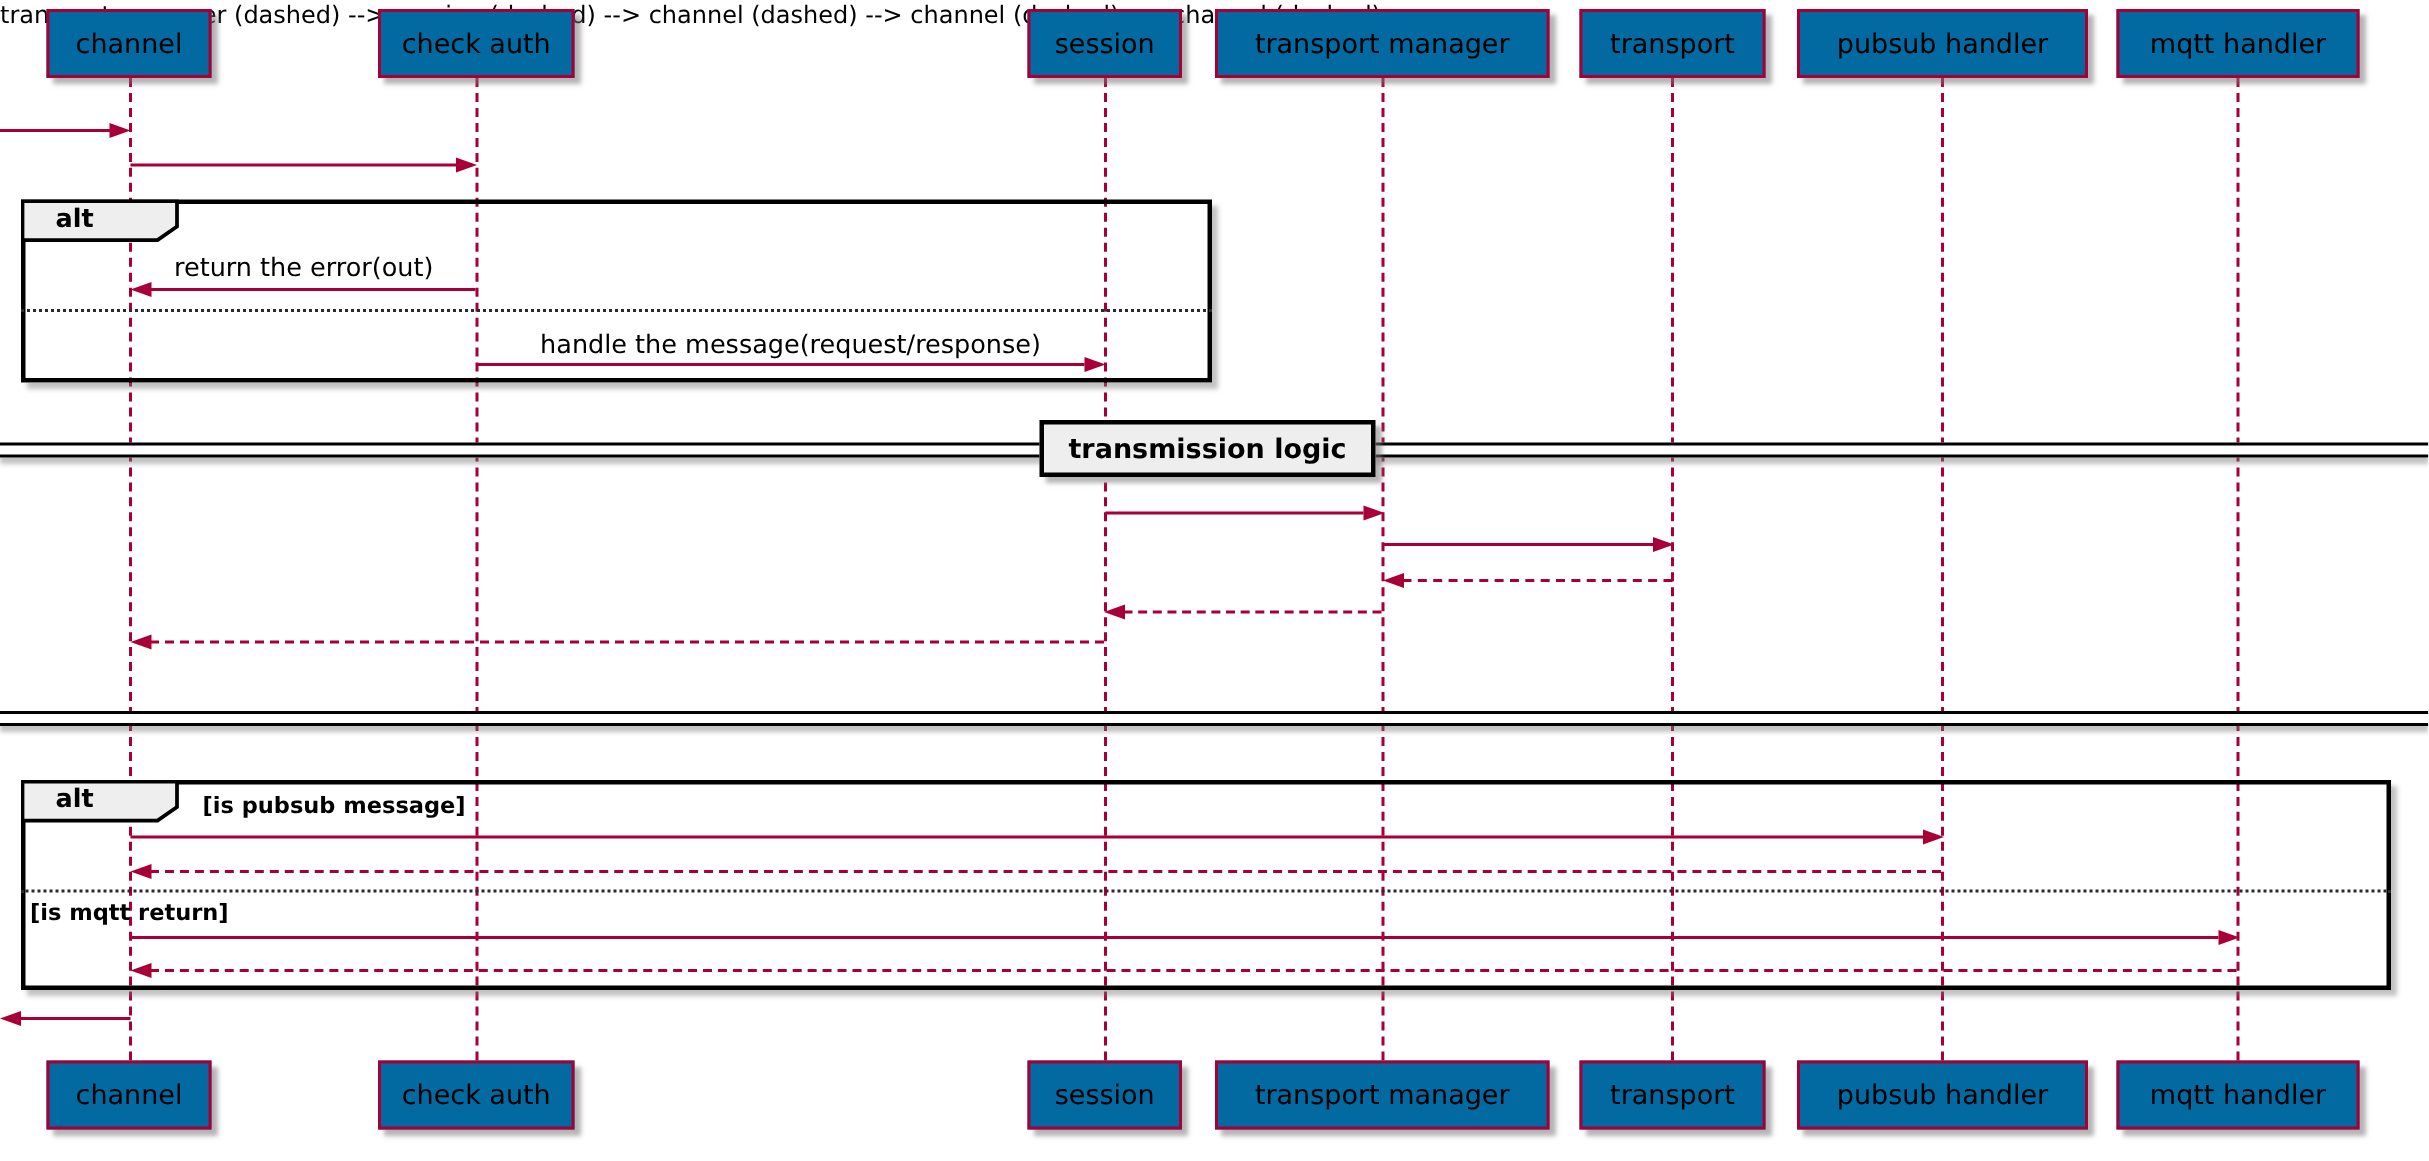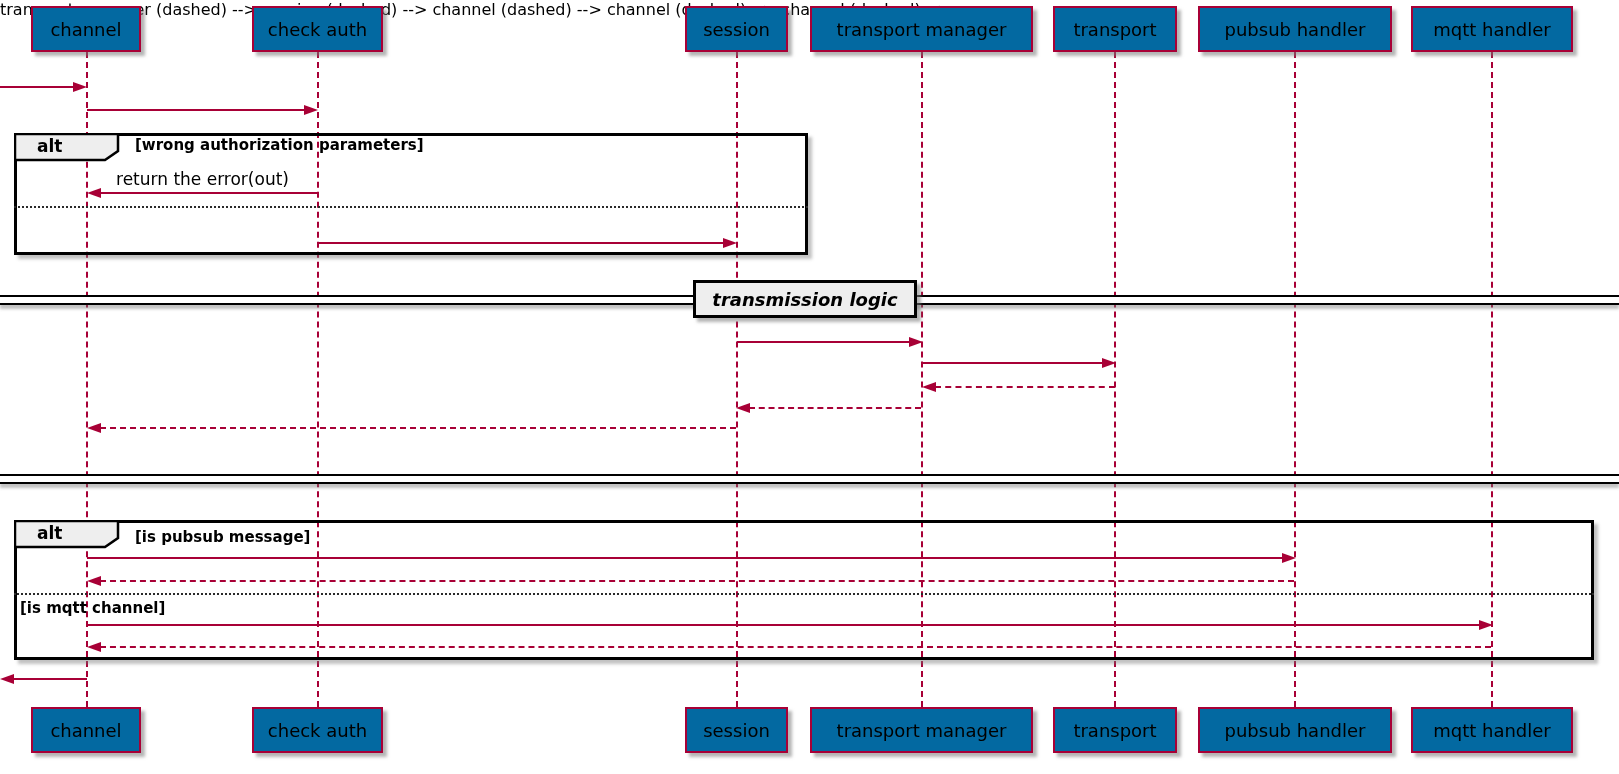--- a/index.html
+++ b/index.html
@@ -57,21 +57,20 @@
   }
   .divider-box{
     position:absolute;
     box-sizing:border-box;
     background:#EEEEEE;
     border:3px solid #000;
     box-shadow:4px 4px 3px rgba(120,120,120,0.55);
     display:flex;align-items:center;justify-content:center;
     font-size:18px;font-weight:bold;
     white-space:nowrap;
-    font-style:italic;
   }
   .mline{position:absolute;height:0;border-top:2px solid #A80036;}
   .mline.dashed{border-top-style:dashed;}
   .mhead{position:absolute;width:0;height:0;}
   .mhead.r{border-left:14px solid #A80036;border-top:5px solid transparent;border-bottom:5px solid transparent;}
   .mhead.l{border-right:14px solid #A80036;border-top:5px solid transparent;border-bottom:5px solid transparent;}
   .mlabel{
     position:absolute;
     font-size:17px;
     text-align:center;
@@ -100,48 +99,48 @@
 
   
   <div class="divider-lines" style="top:474px;"></div>
 
   
   <div class="frame" style="left:14px;top:133px;width:794px;height:122px;"></div>
   <svg class="pentagon" style="left:14px;top:133px;" width="106" height="29">
     <polygon points="1,1 104,1 104,18 91,27 1,27" fill="#EEEEEE" stroke="#000000" stroke-width="2.5"></polygon>
   </svg>
   <div class="kw" style="left:37px;top:136px;">alt</div>
-  <div class="cond" style="left:135px;top:136px;">[wrong authorization parameters]</div>
   <div class="else-sep" style="left:14px;top:206px;width:794px;"></div>
 
   
   <div class="frame" style="left:14px;top:520px;width:1580px;height:140px;"></div>
   <svg class="pentagon" style="left:14px;top:520px;" width="106" height="29">
     <polygon points="1,1 104,1 104,18 91,27 1,27" fill="#EEEEEE" stroke="#000000" stroke-width="2.5"></polygon>
   </svg>
   <div class="kw" style="left:37px;top:523px;">alt</div>
   <div class="cond" style="left:135px;top:528px;">[is pubsub message]</div>
   <div class="else-sep" style="left:14px;top:593px;width:1580px;"></div>
-  <div class="cond" style="left:20px;top:599px;">[is mqtt channel]</div>
+  <div class="cond" style="left:20px;top:599px;">[is mqtt return]</div>
 
   
   
   <div class="mline" style="left:0px;top:86px;width:76px;"></div>
   <div class="mhead r" style="left:73px;top:82px;"></div>
 
   
   <div class="mline" style="left:87px;top:109px;width:217px;"></div>
   <div class="mhead r" style="left:304px;top:105px;"></div>
 
   
   <div class="mlabel" style="left:87px;top:169px;width:231px;">return the error(out)</div>
   <div class="mline" style="left:99px;top:192px;width:218px;"></div>
   <div class="mhead l" style="left:87px;top:188px;"></div>
 
   
+  <div class="mlabel" style="left:318px;top:220px;width:418px;">handle the message(request/response)</div>
   <div class="mline" style="left:318px;top:242px;width:405px;"></div>
   <div class="mhead r" style="left:723px;top:238px;"></div>
 
   
   <div class="mline" style="left:737px;top:341px;width:172px;"></div>
   <div class="mhead r" style="left:909px;top:337px;"></div>
 
   
   <div class="mline" style="left:922px;top:362px;width:180px;"></div>
   <div class="mhead r" style="left:1102px;top:358px;"></div>

